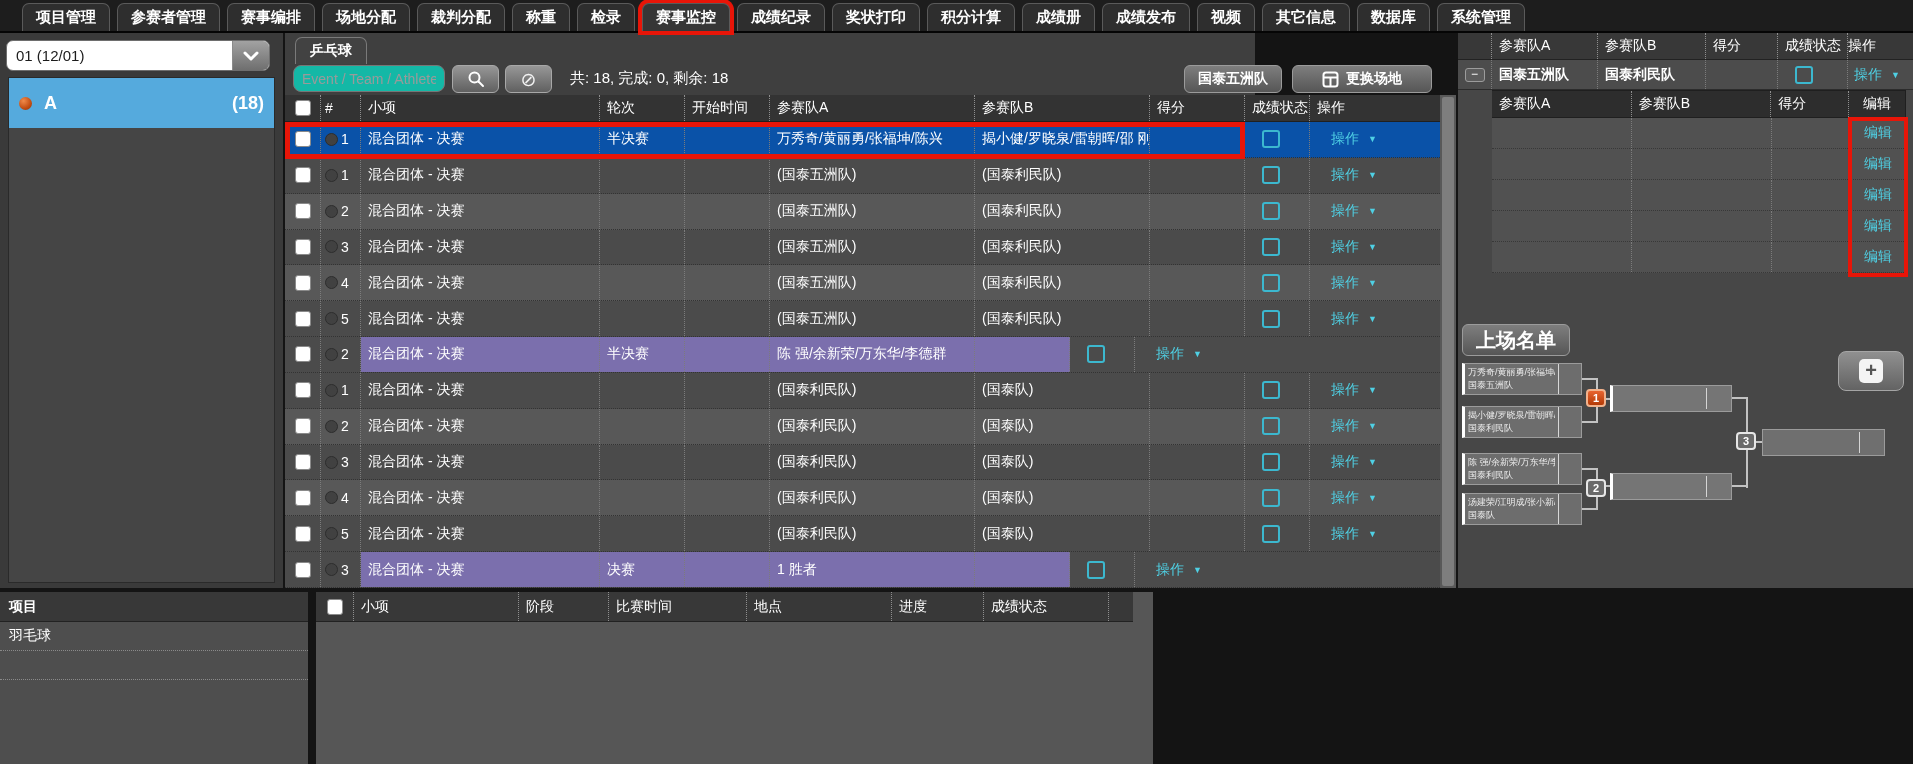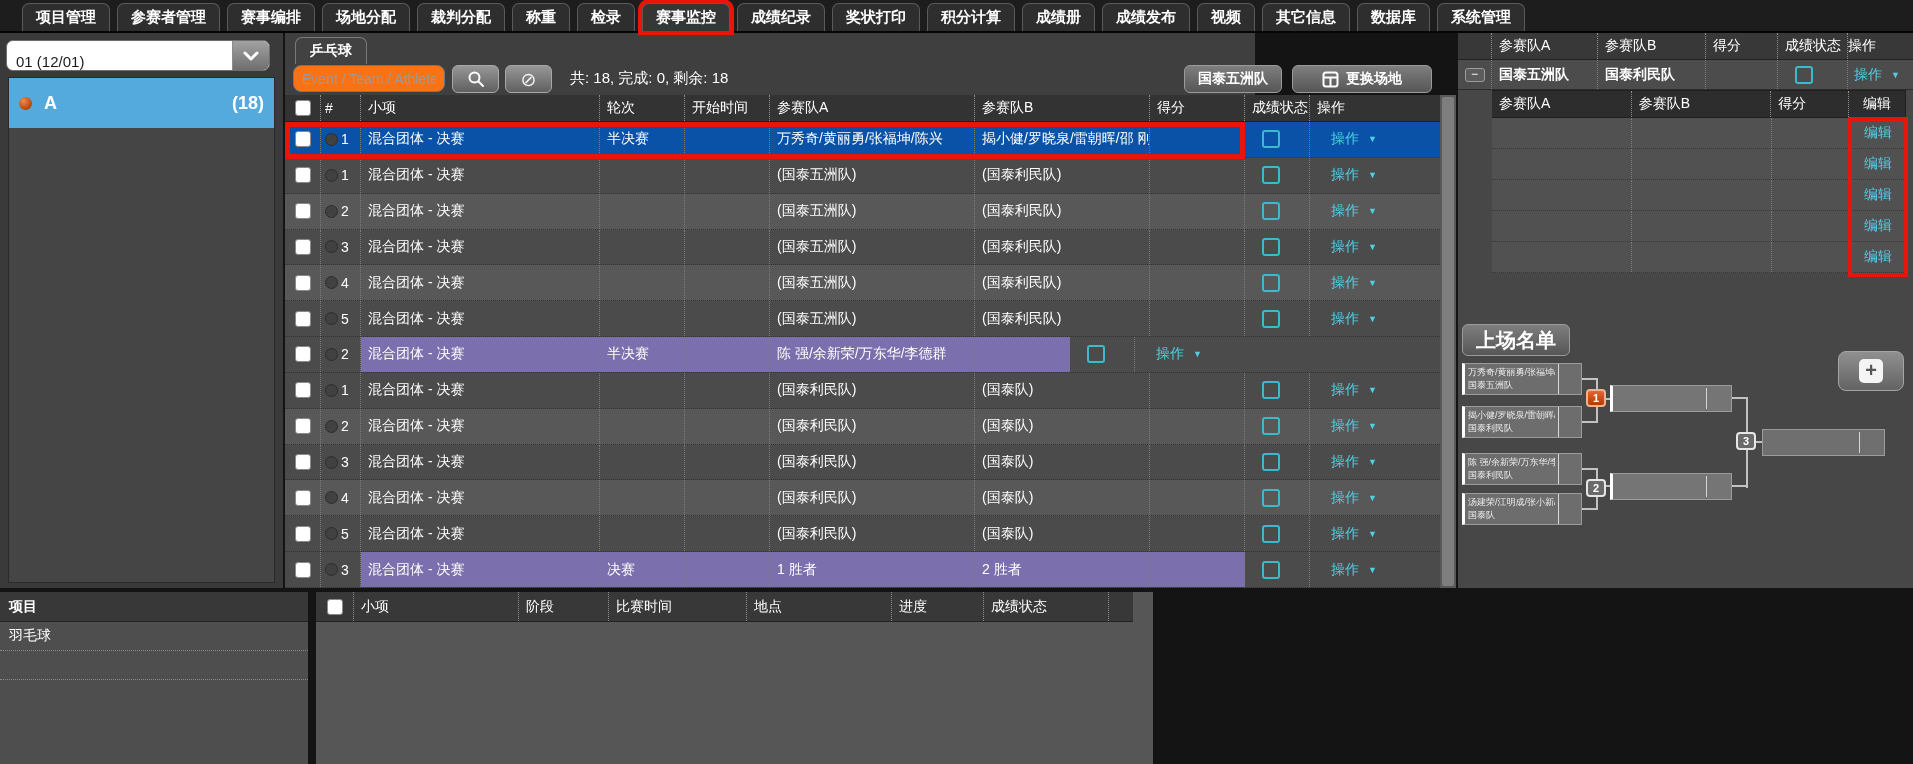--- a/index.html
+++ b/index.html
@@ -10,36 +10,36 @@
   }
   
   #menubar{position:absolute;left:0;top:0;width:1913px;height:33px;background:#1d1d1d;
     border-bottom:2px solid #050505;display:flex;align-items:flex-end;gap:7px;padding-left:22px;box-sizing:border-box;z-index:20}
   .menu-btn{height:27px;padding:0 13px;background:#2e2e2e;border:1px solid #5a5a5a;border-bottom:none;
     border-radius:7px 7px 0 0;color:#fff;font-weight:bold;font-size:15px;display:flex;align-items:center;white-space:nowrap;cursor:default}
   .menu-btn.active{box-shadow:0 0 0 4px #e81508;background:#363636;position:relative;z-index:2}
   
   #left-panel{position:absolute;left:0;top:33px;width:283px;height:555px;background:#3a3a3a}
   .sessbox{position:absolute;left:6px;top:7px;width:264px;height:31px;background:#fff;border:1px solid #6e6e6e;
-    border-radius:7px;display:flex;align-items:flex-end;overflow:hidden;box-sizing:border-box}
+    border-radius:7px;display:flex;align-items:center;overflow:hidden;box-sizing:border-box}
   .sessbox .stext{flex:1;padding-left:9px;font-size:15px;color:#1c1c1c}
   .sessbox .sbtn{width:36px;height:100%;background:linear-gradient(#a2a2a2,#6f6f6f);display:flex;align-items:center;justify-content:center;border-left:1px solid #8b8b8b}
   #group-list{position:absolute;left:8px;top:44px;width:267px;height:506px;background:#454545;border:1px solid #2a2a2a;box-sizing:border-box}
   .group-item{height:50px;background:#55aadd;display:flex;align-items:center;padding:0 10px;box-sizing:border-box}
   .gdot{width:13px;height:13px;border-radius:50%;background:radial-gradient(circle at 35% 30%,#f08a4a,#c24d12 60%,#8f3408);margin-right:12px}
   .glabel{color:#fff;font-weight:bold;font-size:18px;flex:1}
   .gcount{color:#fff;font-weight:bold;font-size:18px}
   
   #main-panel{position:absolute;left:285px;top:33px;width:970px;height:555px;background:#3f3f3f}
   .tabrow{position:absolute;left:0;top:0;width:100%;height:30px}
   .tab{position:absolute;left:10px;top:4px;height:26px;padding:0 14px;background:#424242;border:1px solid #7a7a7a;border-bottom:none;
     border-radius:7px 7px 0 0;color:#fff;font-weight:bold;font-size:14px;display:flex;align-items:center}
   .toolbar{position:absolute;left:0;top:30px;width:100%;height:32px;display:flex;align-items:center}
   .search-input{position:absolute;left:8px;top:2px;width:152px;height:27px;border:1px solid #777;border-radius:8px;
-    background:#f97316;font-size:14px;color:#333;padding:0 8px;box-sizing:border-box;font-family:inherit}
+    background:#14b8a6;font-size:14px;color:#333;padding:0 8px;box-sizing:border-box;font-family:inherit}
   .search-input::placeholder{color:#9a9a9a}
   .tbtn{height:28px;background:linear-gradient(#979797,#606060);border:1px solid #a8a8a8;border-radius:6px;
     display:flex;align-items:center;justify-content:center;color:#fff;box-sizing:border-box}
   #btn-search{position:absolute;left:167px;top:2px;width:47px}
   #btn-clear{position:absolute;left:220px;top:2px;width:47px;font-size:19px;color:#f2f2f2}
   .summary{position:absolute;left:285px;top:6px;color:#fff;font-size:15px}
   .gbtn{height:28px;background:linear-gradient(#7e7e7e,#565656);border:1px solid #9b9b9b;border-radius:6px;
     color:#fff;font-weight:bold;font-size:14px;display:flex;align-items:center;justify-content:center;gap:7px;box-sizing:border-box}
   #btn-enter{position:absolute;left:899px;top:2px;width:98px}
   #btn-venue{position:absolute;left:1007px;top:2px;width:140px}
@@ -547,21 +547,20 @@
           <span class="wcb"></span>
         </div>
     <div class="c c-num">
           <span class="ndot"></span>
           <span>3</span>
         </div>
     <div class="c c-event pz">混合团体 - 决赛</div>
     <div class="c c-round pz">决赛</div>
     <div class="c c-time pz"></div>
     <div class="c c-ta pz">1 胜者</div>
-    <div class="c c-tb pz">2 胜者</div>
     <div class="c c-score pz"></div>
     <div class="c c-status">
           <span class="scb"></span>
         </div>
     <div class="c c-act">
       <span class="oplink">
             <span>操作</span>
             <span class="caret">▼</span>
           </span>
     </div>

